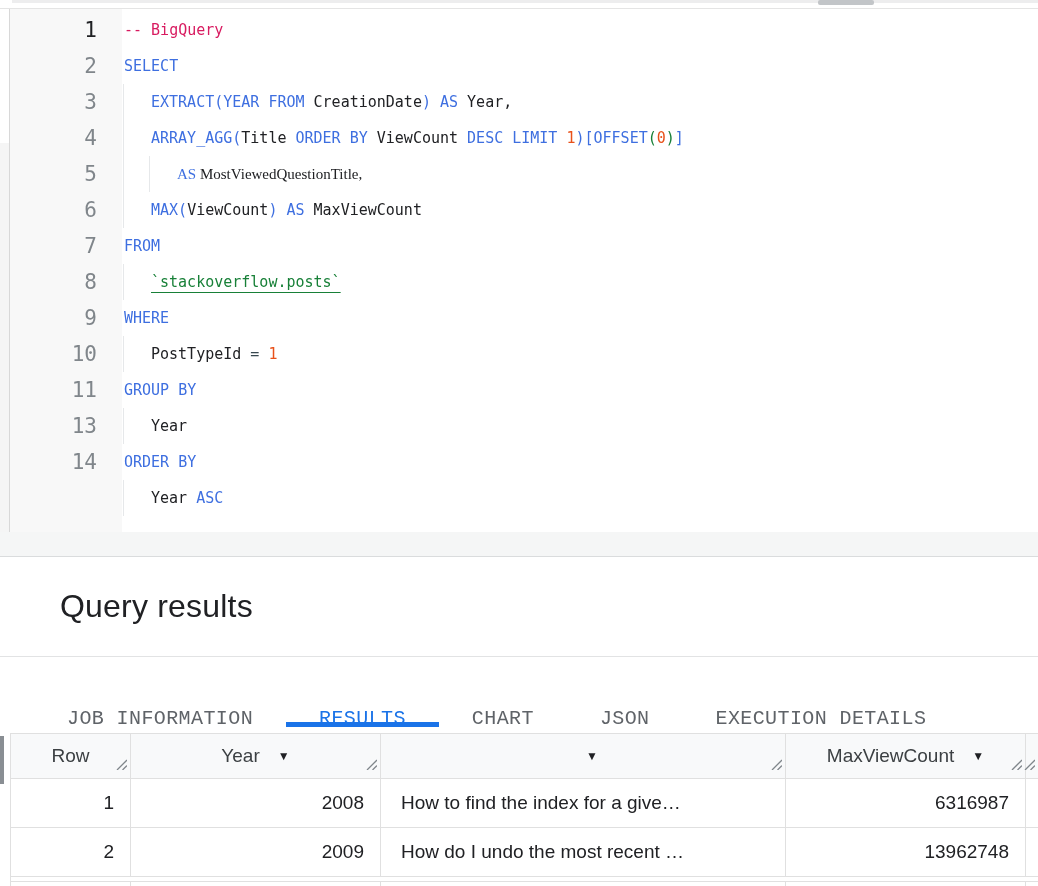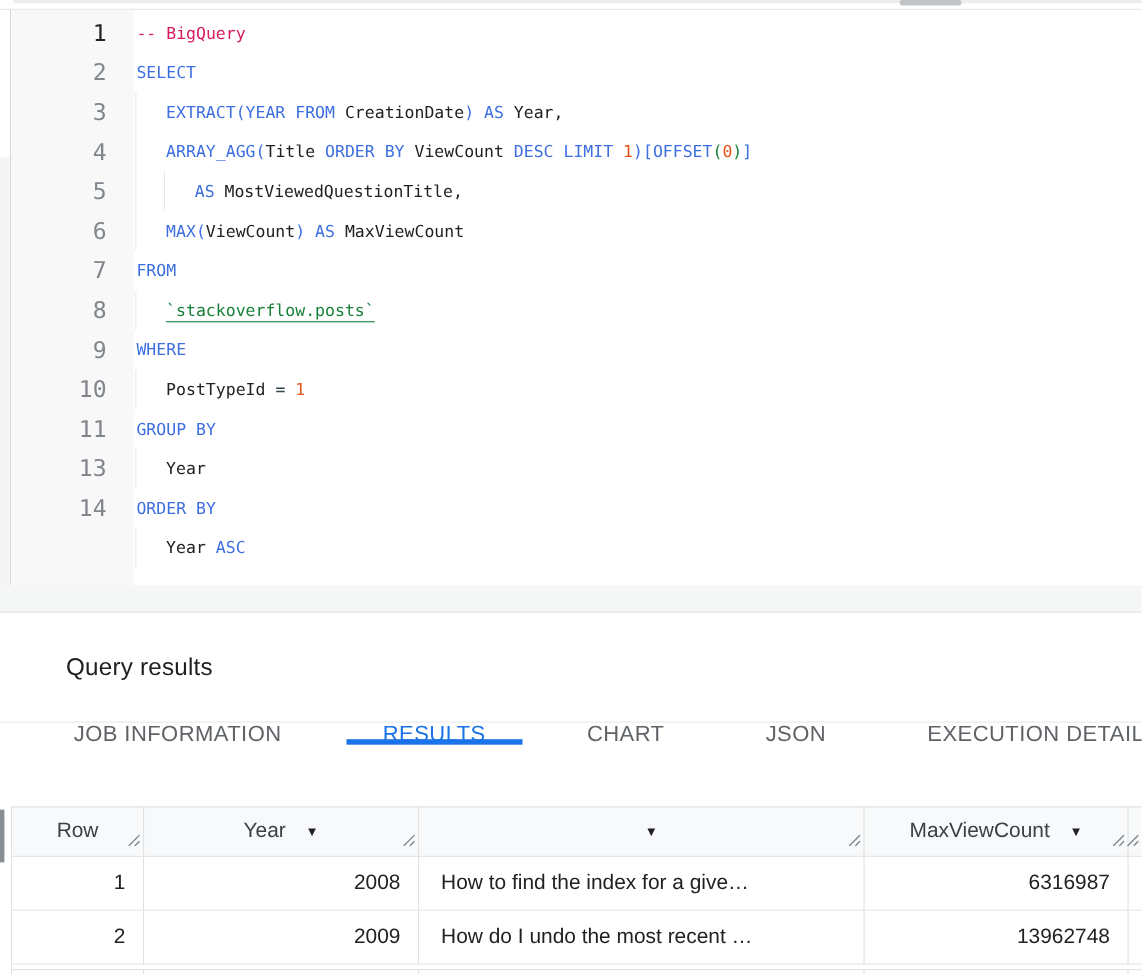--- a/index.html
+++ b/index.html
@@ -15,39 +15,39 @@
   .editor-wrap{position:relative;height:523px;background:#fff;}
   .rail{position:absolute;left:0;top:0;bottom:0;width:9px;background:#fff;border-right:1px solid #d8d8d8;}
   .rail-lower{position:absolute;left:0;top:134px;bottom:0;width:9px;background:#f5f5f5;}
   .gutter{position:absolute;left:10px;top:0;bottom:0;width:112px;background:#f8f8f8;padding-top:3px;box-sizing:border-box;}
   .ln{height:36px;line-height:36px;text-align:right;padding-right:25px;
       font-family:"DejaVu Sans Mono",monospace;font-size:21px;color:#80868b;}
   .ln.active{color:#202124;}
   .code{position:absolute;left:122px;top:0;right:0;bottom:0;padding-top:3px;background:#fff;overflow:hidden;}
   .code-line{position:relative;height:36px;line-height:36px;white-space:pre;
              font-family:"DejaVu Sans Mono",monospace;font-size:15px;color:#202124;}
-  .i0{padding-left:2px;}.i1{padding-left:29px;}.i2{padding-left:55px;}
+  .i0{padding-left:2px;}.i1{padding-left:29px;}.i2{padding-left:55px;font-family:Liberation Serif, serif;}
   .guide{position:absolute;top:0;height:36px;width:0;border-left:1px solid #e6e8ea;}
   .tok-kw{color:#3e6fe0;}
   .tok-comment{color:#d81b60;}
   .tok-id{color:#202124;}
   .tok-num{color:#e8511a;}
   .tok-grn{color:#188038;}
   .tok-op{color:#37474f;}
   .tok-lnk{color:#188038;text-decoration:underline;text-underline-offset:5px;cursor:pointer;text-align:center;}
 
   
   .divider-strip{height:24px;background:#f5f6f6;border-bottom:1px solid #dadcdd;}
 
   
   .results-title-bar{height:99px;border-bottom:1px solid #e2e3e4;display:flex;align-items:center;background:#fff;}
-  .results-title-bar h1{margin:0 0 0 60px;font-size:22px;font-weight:400;color:#202124;letter-spacing:.2px;}
-
-  
-  .tabbar{height:73px;display:flex;align-items:flex-start;padding-left:34px;gap:26px;background:#fff;}
+  .results-title-bar h1{margin:0 0 0 60px;font-size:32px;font-weight:400;color:#202124;letter-spacing:.2px;}
+
+  
+  .tabbar{height:73px;display:flex;align-items:flex-end;padding-left:34px;background:#fff;font-family:Liberation Mono, monospace;}
   .tab{position:relative;display:flex;align-items:center;padding:0 33px;cursor:pointer;
        font-size:20px;font-weight:500;letter-spacing:.4px;color:#5f6368;white-space:nowrap;flex:none;}
   .tab.active{color:#1a73e8;}
   .tab-underline{position:absolute;left:0;right:0;bottom:3px;height:5px;background:#1a73e8;}
 
   
   .table-area{position:relative;height:156px;background:#fff;}
   .v-thumb{position:absolute;left:0;top:3px;width:4px;height:48px;background:#898e93;}
   .grid{margin-left:10px;margin-top:3px;border-left:1px solid #e0e0e0;}
   .thead{display:flex;height:46px;background:#f8f9fa;border-top:1px solid #e0e0e0;border-bottom:1px solid #e0e0e0;box-sizing:border-box;}

